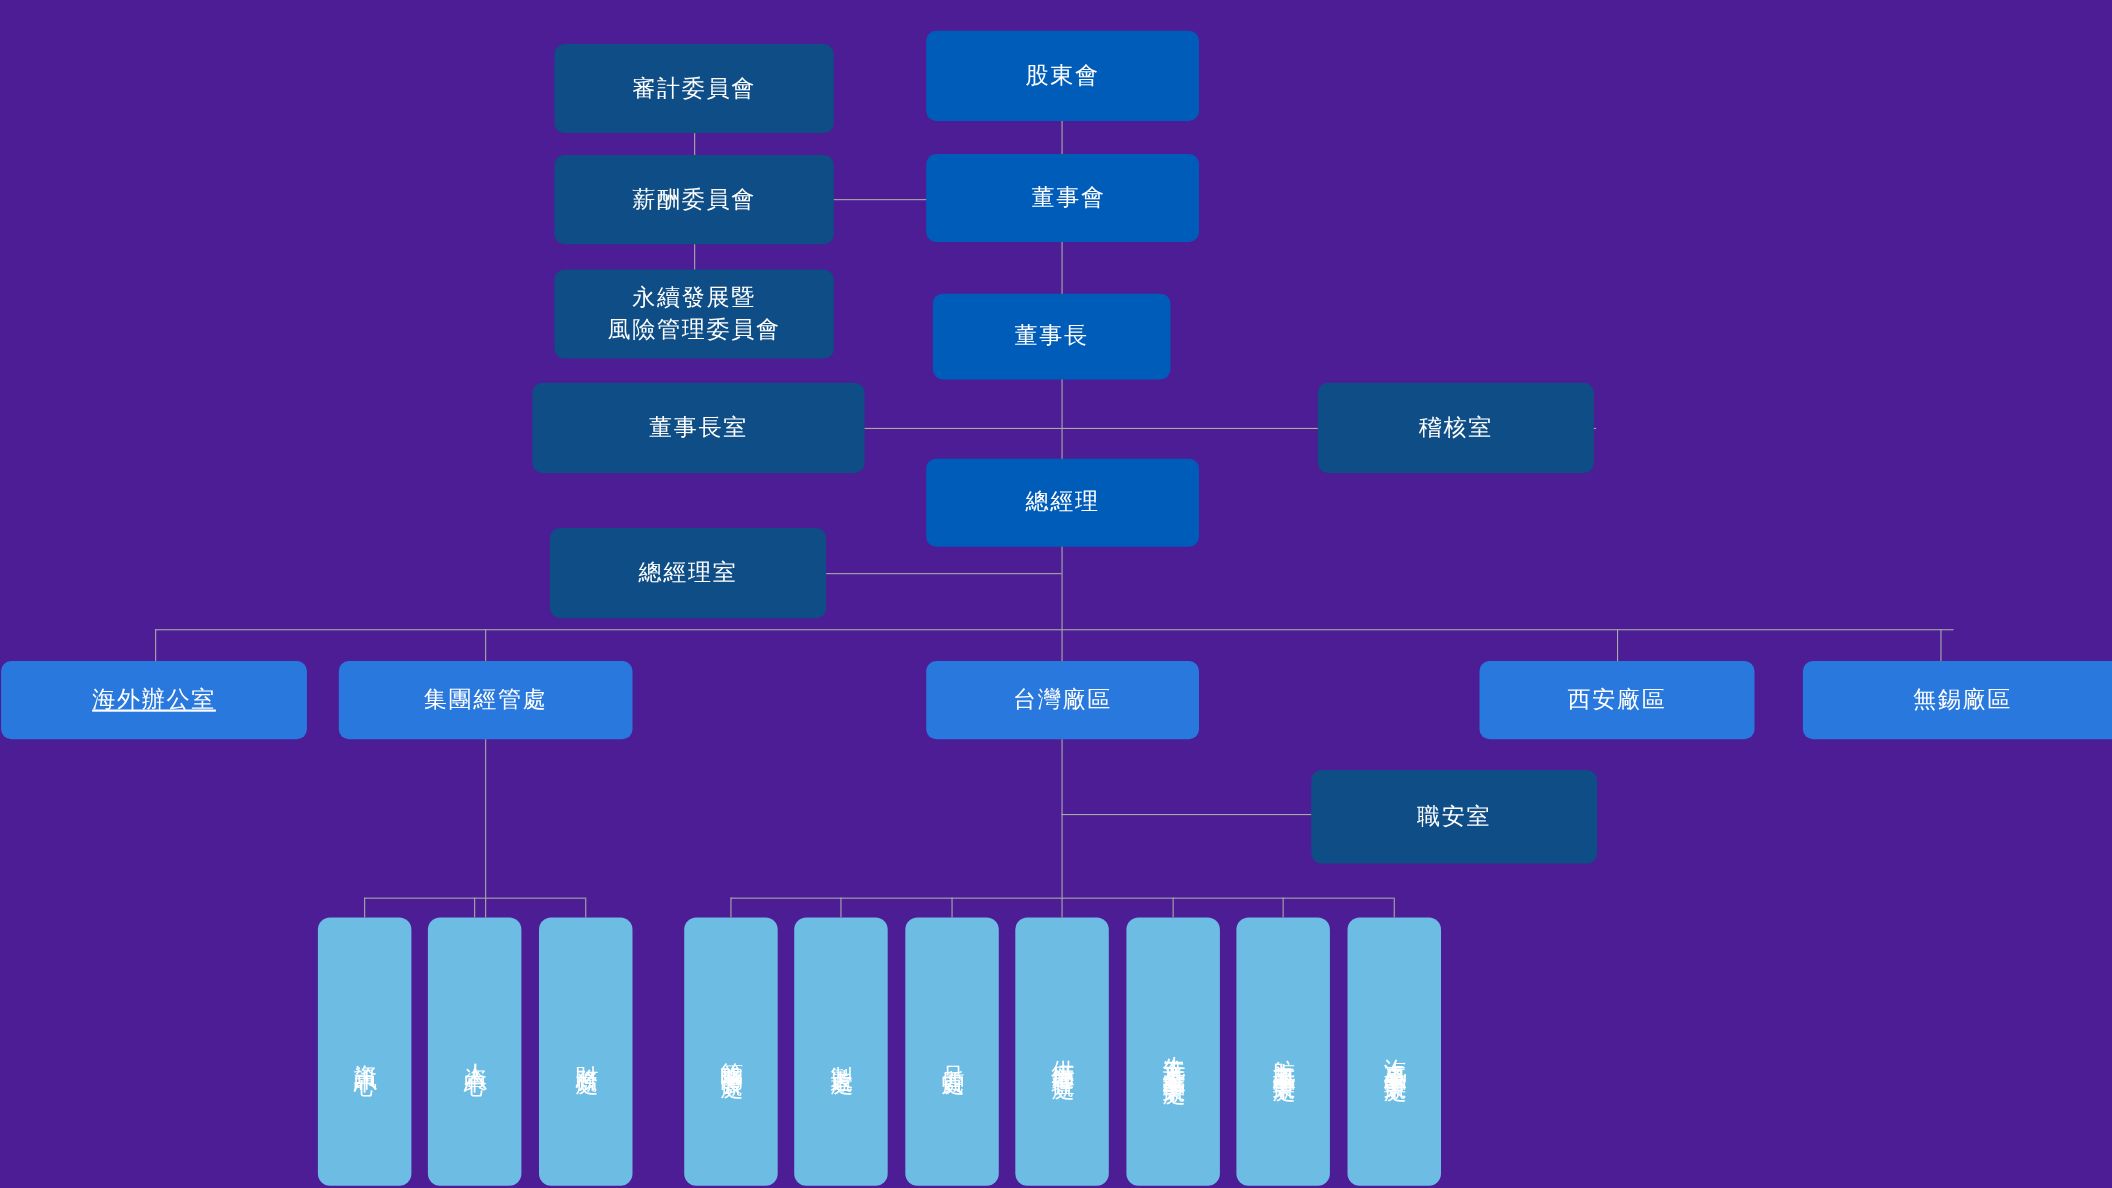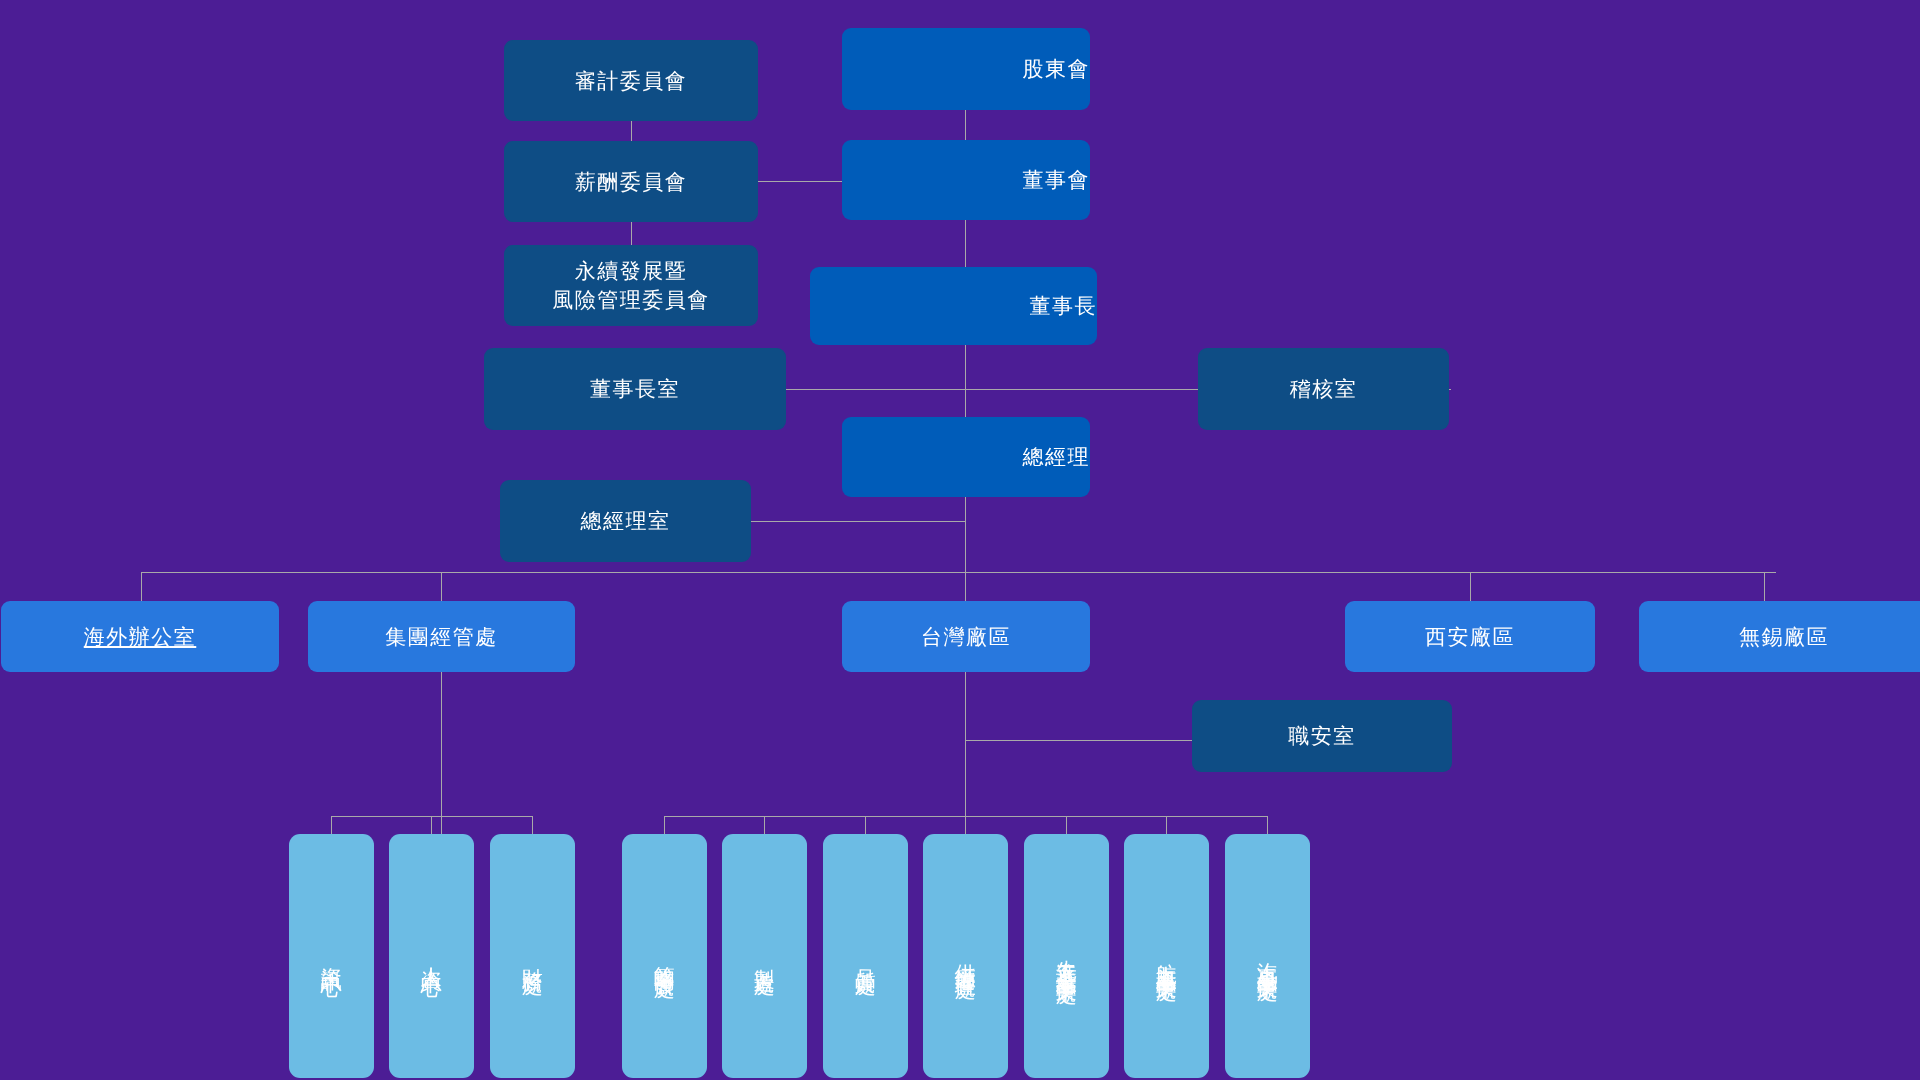--- a/index.html
+++ b/index.html
@@ -35,21 +35,21 @@
   .node.vertical {
     writing-mode: vertical-rl;
     text-orientation: upright;
     letter-spacing: 3px;
     font-size: 21px;
     align-items: center;
     justify-content: center;
     border-radius: 11px;
   }
   .c-navy  { background: #0E4D85; }
-  .c-blue  { background: #005CB9; justify-content: flex-end; }
+  .c-blue  { background: #005CB9; }
   .c-bright{ background: #2878DE; }
   .c-light { background: #6CBCE4; }
 
   .ln {
     position: absolute;
     background: #a9a9a9;
     z-index: 1;
   }
   .ln.h { height: 1px; }
   .ln.v { width: 1px; }
@@ -121,33 +121,33 @@
   </div>
 
   <div class="node c-blue" style="left:842px;top:28px;width:248px;height:82px;">
     <span>股東會</span>
   </div>
 
   <div class="node c-blue" style="left:842px;top:140px;width:248px;height:80px;padding-left:11px;">
     <span>董事會</span>
   </div>
 
-  <div class="node c-blue" style="left:810px;top:267px;width:287px;height:78px;">
+  <div class="node c-blue" style="left:848px;top:267px;width:216px;height:78px;">
     <span>董事長</span>
   </div>
 
   <div class="node c-blue" style="left:842px;top:417px;width:248px;height:80px;">
     <span>總經理</span>
   </div>
 
   <div class="node c-navy" style="left:1198px;top:348px;width:251px;height:82px;">
     <span>稽核室</span>
   </div>
 
-  <div class="node c-navy" style="left:1192px;top:700px;width:260px;height:72px;">
+  <div class="node c-navy" style="left:1192px;top:700px;width:260px;height:85px;font-family:Liberation Serif, serif;">
     <span>職安室</span>
   </div>
 
   <div class="node c-bright" style="left:1px;top:601px;width:278px;height:71px;text-decoration:underline;">
     <span>海外辦公室</span>
   </div>
 
   <div class="node c-bright" style="left:308px;top:601px;width:267px;height:71px;">
     <span>集團經管處</span>
   </div>

